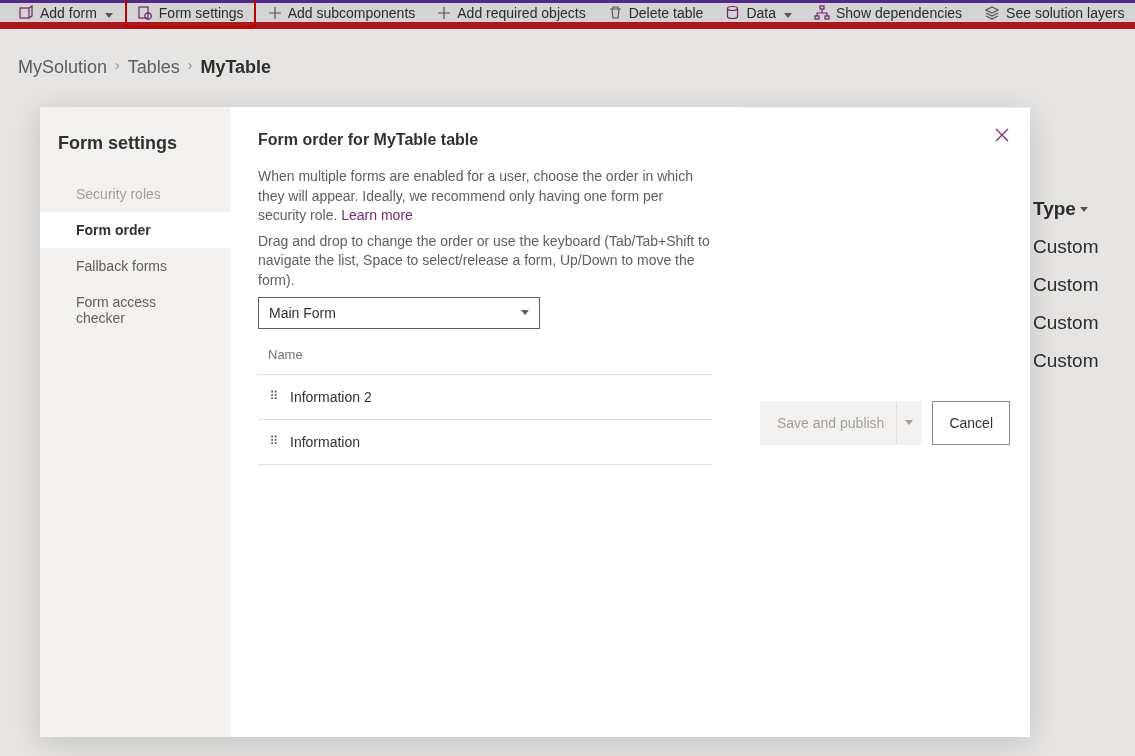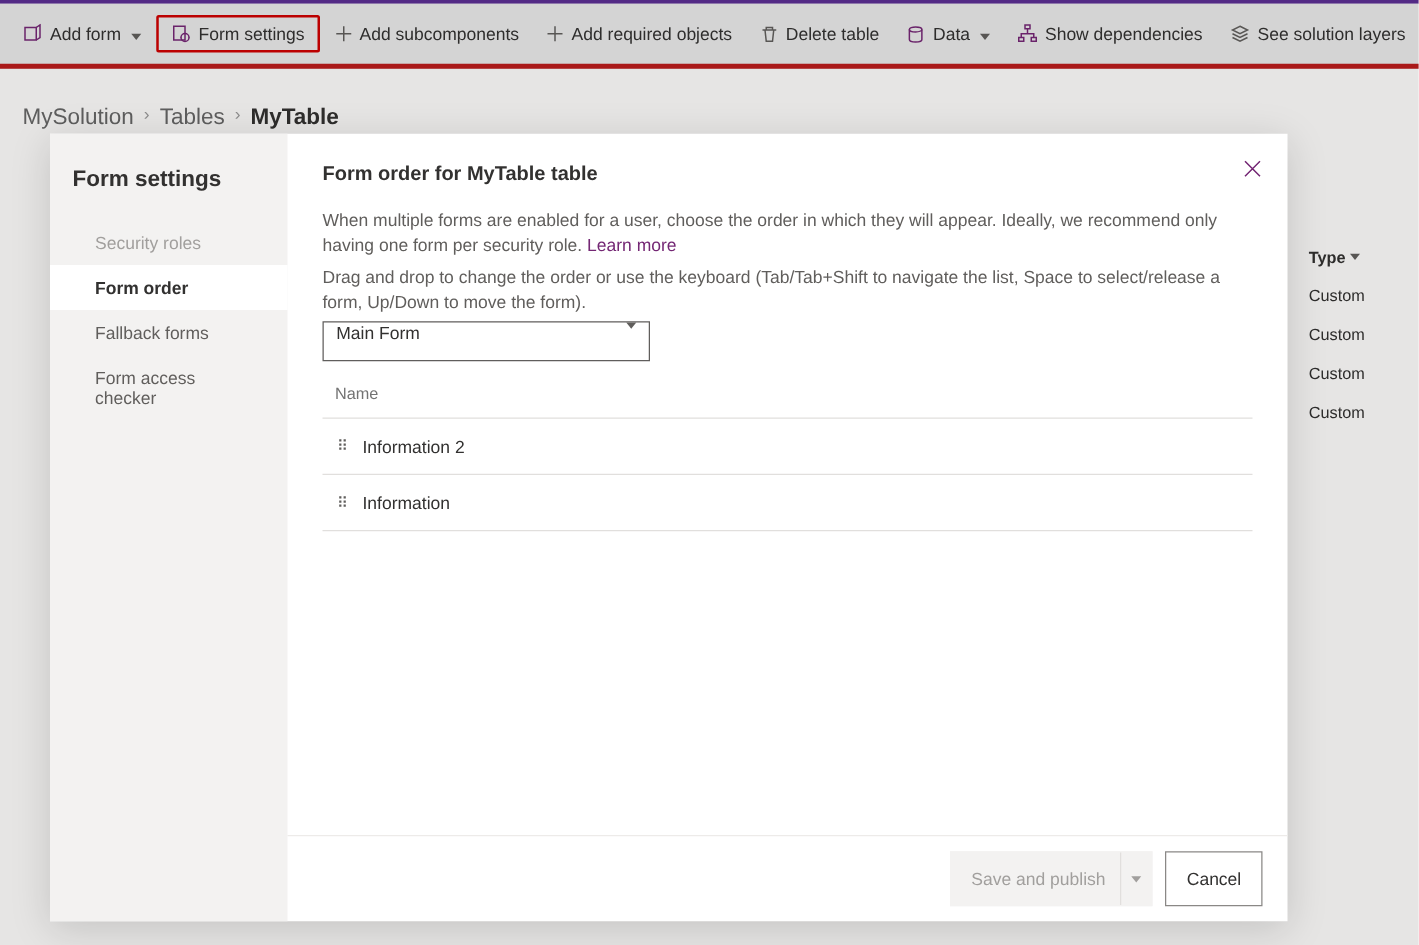--- a/index.html
+++ b/index.html
@@ -14,24 +14,24 @@
     position: relative;
   }
   .topbar-accent {
     height: 3px;
     background: #5b2e91;
   }
   .toolbar {
     display: flex;
     align-items: center;
     background: #e6e6e6;
-    height: 52px;
+    height: 26px;
     padding: 0 8px;
     gap: 2px;
-    border-bottom: 4px solid #b91c1c;
+    border-bottom: 7px solid #b91c1c;
   }
   .toolbar-btn {
     display: flex;
     align-items: center;
     gap: 6px;
     padding: 5px 10px;
     font-size: 14px;
     color: #323130;
     cursor: pointer;
     white-space: nowrap;
@@ -47,24 +47,24 @@
     align-items: flex-start;
     gap: 8px;
     font-size: 18px;
     color: #666;
     margin: 28px 0 10px 18px;
   }
   .breadcrumb .sep { color: #999; font-size:14px;}
   .breadcrumb .current { color: #323130; font-weight:600;}
   .bg-table {
     position: absolute;
-    right: 8px;
+    right: 22px;
     top: 190px;
     width: 80px;
-    font-size: 13px;
+    font-size: 19px;
     color: #323130;
   }
   .bg-table .hdr { font-weight:600; color:#323130; padding:8px 0; display:flex; align-items:center; gap:4px;}
   .bg-table .row { padding: 8px 0; }
 
   
   .overlay {
     position: absolute;
     inset: 0;
     background: rgba(0,0,0,0.08);
@@ -101,21 +101,21 @@
   }
   .side-item.muted { color: #a19f9d; }
   .side-item.active {
     background: #fff;
     color: #323130;
     font-weight: 600;
   }
   .dialog-main {
     flex: 1;
     display: flex;
-    flex-direction: column;
+    flex-direction: row;
     position: relative;
   }
   .dialog-content {
     padding: 24px 28px 10px 28px;
     flex: 1;
     overflow: auto;
   }
   .dialog-title {
     font-size: 16px;
     font-weight: 600;
@@ -139,23 +139,24 @@
   .helptext a { color: #742774; text-decoration: none; }
   .fieldlabel {
     font-weight: 600;
     font-size: 14px;
     margin-top: 26px;
     margin-bottom: 8px;
     color: #323130;
   }
   .selectbox {
     border: 1px solid #605e5c;
-    width: 262px;
+    width: 282px;
     height: 32px;
     display: flex;
+    align-items: center;
     justify-content: space-between;
     padding: 0 10px;
     font-size: 14px;
     cursor: pointer;
   }
   .listheader {
     font-size: 13px;
     color: #737373;
     padding: 18px 10px 12px 10px;
   }

